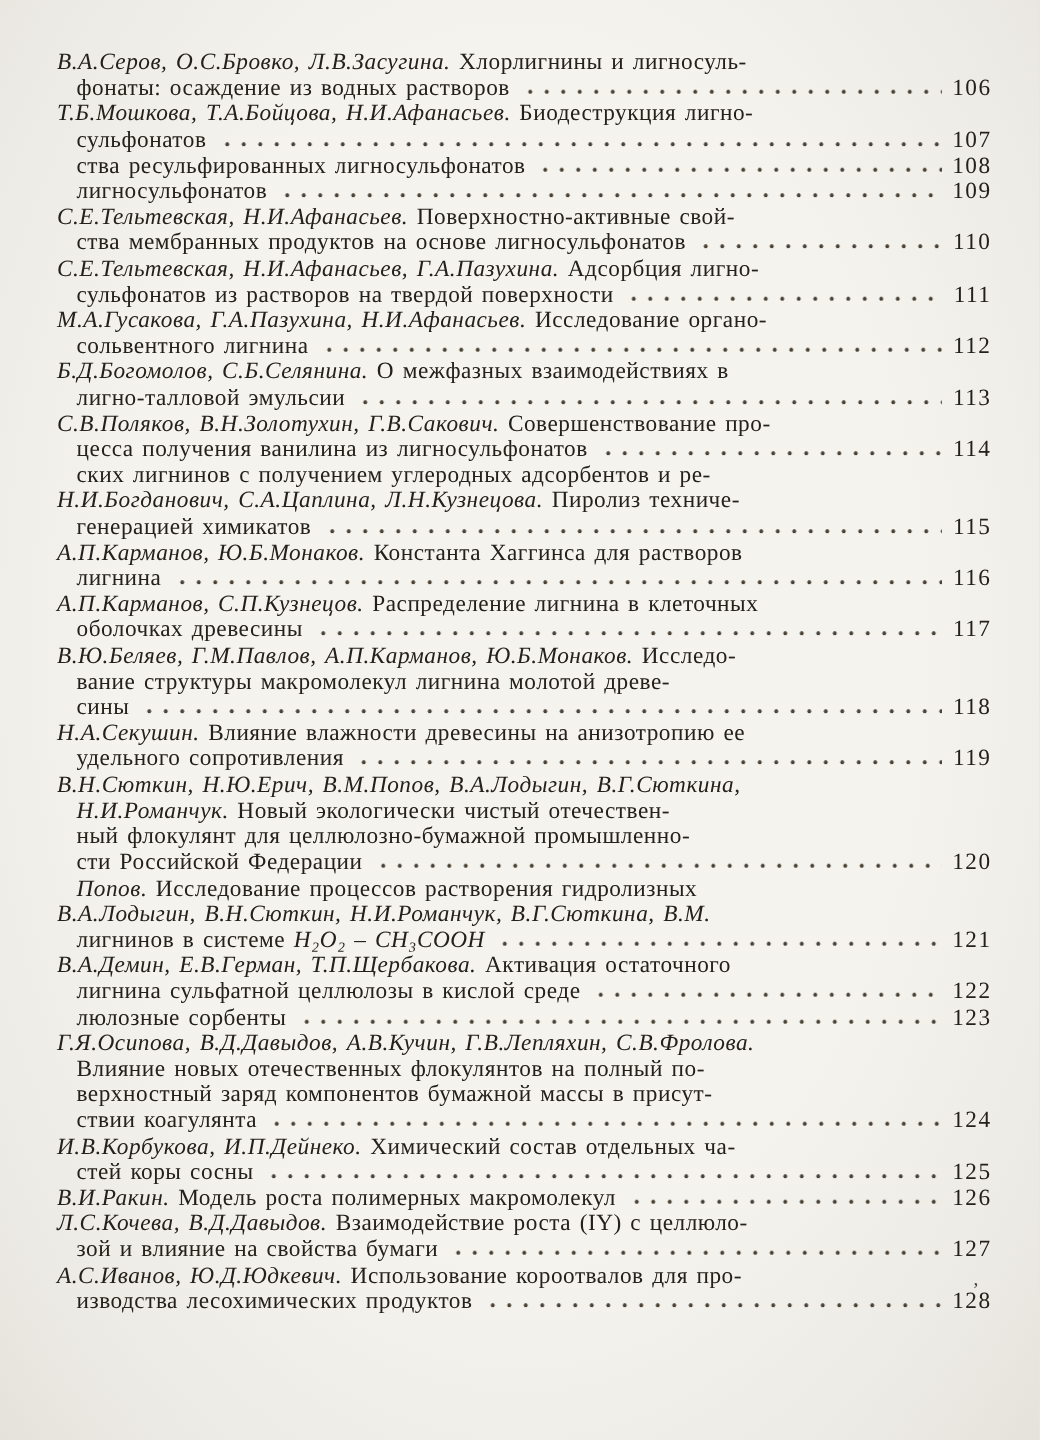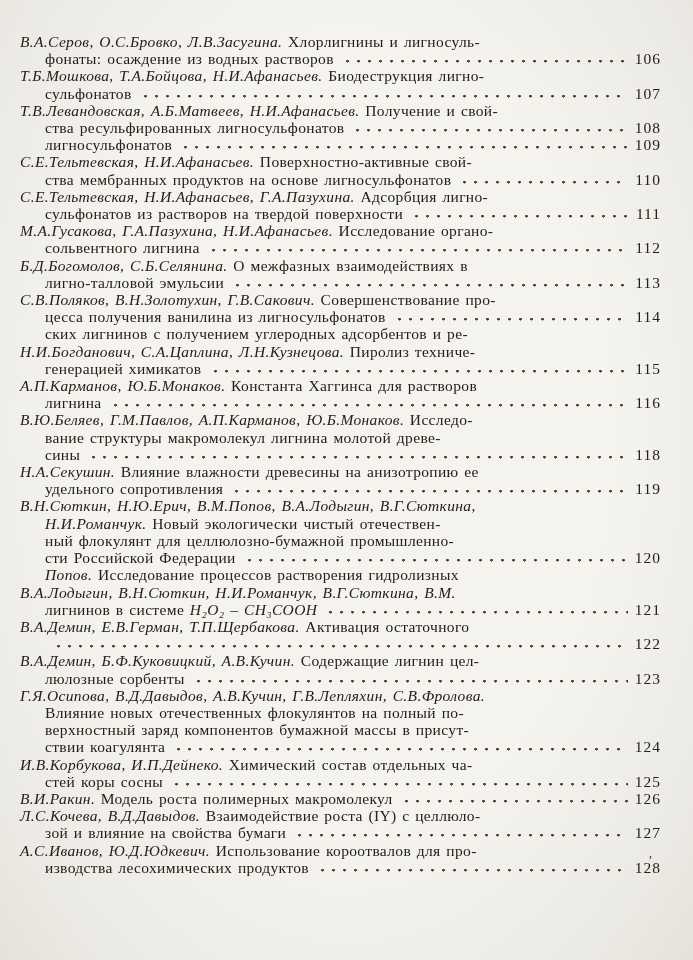--- a/index.html
+++ b/index.html
@@ -7,30 +7,30 @@
     width: 693px; height: 960px;
     background: #e7e6e1;
     font-family: "Liberation Serif", "DejaVu Serif", serif;
   }
   .page {
     position: relative;
     width: 693px; height: 960px;
     box-sizing: border-box;
     overflow: hidden;
     background: radial-gradient(ellipse at 50% 45%, #f4f3ee 55%, #eceae4 85%, #e4e2db 100%);
-    padding: 33px 32px 0 20px;
+    padding: 33px 32px 0 38px;
     color: #24201a;
     font-size: 15.5px;
     line-height: 17.2px;
     letter-spacing: 0.35px;
     word-spacing: 1.5px;
   }
   .entry { margin: 0; }
   .line { white-space: pre; }
-  .line.cont { margin-left: 25px; }
+  .line.cont { margin-left: 13px; }
   .line.last { display: flex; align-items: baseline; }
   .seg { white-space: pre; }
   .seg.italic { font-style: italic; }
   .dots {
     flex: 1 1 auto;
     min-width: 10px;
     align-self: stretch;
     margin: 0 3px 0 7px;
     background-image: radial-gradient(circle at 50% 66%, #4a4236 1.15px, rgba(0,0,0,0) 1.5px);
     background-size: 11px 17.2px;
@@ -58,21 +58,20 @@
   <div>
       <div class="entry">
         <div class="line"><span class="seg italic">В.А.Серов, О.С.Бровко, Л.В.Засугина.</span><span class="seg roman"> Хлорлигнины и лигносуль-</span></div>
         <div class="line cont last"><span class="seg roman">фонаты: осаждение из водных растворов</span><span class="dots"></span><span class="pagenum">106</span></div>
       </div>
       <div class="entry">
         <div class="line"><span class="seg italic">Т.Б.Мошкова, Т.А.Бойцова, Н.И.Афанасьев.</span><span class="seg roman"> Биодеструкция лигно-</span></div>
         <div class="line cont last"><span class="seg roman">сульфонатов</span><span class="dots"></span><span class="pagenum">107</span></div>
       </div>
       <div class="entry">
-        <div class="line"><span class="seg italic">Т.В.Левандовская, А.Б.Матвеев, Н.И.Афанасьев.</span><span class="seg roman"> Получение и свой-</span></div>
         <div class="line cont last"><span class="seg roman">ства ресульфированных лигносульфонатов</span><span class="dots"></span><span class="pagenum">108</span></div>
       </div>
       <div class="entry">
         <div class="line cont last"><span class="seg roman">лигносульфонатов</span><span class="dots"></span><span class="pagenum">109</span></div>
       </div>
       <div class="entry">
         <div class="line"><span class="seg italic">С.Е.Тельтевская, Н.И.Афанасьев.</span><span class="seg roman"> Поверхностно-активные свой-</span></div>
         <div class="line cont last"><span class="seg roman">ства мембранных продуктов на основе лигносульфонатов</span><span class="dots"></span><span class="pagenum">110</span></div>
       </div>
       <div class="entry">
@@ -94,20 +93,24 @@
       <div class="entry">
         <div class="line cont"><span class="seg roman">ских лигнинов с получением углеродных адсорбентов и ре-</span></div>
         <div class="line"><span class="seg italic">Н.И.Богданович, С.А.Цаплина, Л.Н.Кузнецова.</span><span class="seg roman"> Пиролиз техниче-</span></div>
         <div class="line cont last"><span class="seg roman">генерацией химикатов</span><span class="dots"></span><span class="pagenum">115</span></div>
       </div>
       <div class="entry">
         <div class="line"><span class="seg italic">А.П.Карманов, Ю.Б.Монаков.</span><span class="seg roman"> Константа Хаггинса для растворов</span></div>
         <div class="line cont last"><span class="seg roman">лигнина</span><span class="dots"></span><span class="pagenum">116</span></div>
       </div>
       <div class="entry">
+        <div class="line"><span class="seg italic">А.П.Карманов, С.П.Кузнецов.</span><span class="seg roman"> Распределение лигнина в клеточных</span></div>
+        <div class="line cont last"><span class="seg roman">оболочках древесины</span><span class="dots"></span><span class="pagenum">117</span></div>
+      </div>
+      <div class="entry">
         <div class="line"><span class="seg italic">В.Ю.Беляев, Г.М.Павлов, А.П.Карманов, Ю.Б.Монаков.</span><span class="seg roman"> Исследо-</span></div>
         <div class="line cont"><span class="seg roman">вание структуры макромолекул лигнина молотой древе-</span></div>
         <div class="line cont last"><span class="seg roman">сины</span><span class="dots"></span><span class="pagenum">118</span></div>
       </div>
       <div class="entry">
         <div class="line"><span class="seg italic">Н.А.Секушин.</span><span class="seg roman"> Влияние влажности древесины на анизотропию ее</span></div>
         <div class="line cont last"><span class="seg roman">удельного сопротивления</span><span class="dots"></span><span class="pagenum">119</span></div>
       </div>
       <div class="entry">
         <div class="line"><span class="seg italic">В.Н.Сюткин, Н.Ю.Ерич, В.М.Попов, В.А.Лодыгин, В.Г.Сюткина,</span></div>
@@ -115,24 +118,23 @@
         <div class="line cont"><span class="seg roman">ный флокулянт для целлюлозно-бумажной промышленно-</span></div>
         <div class="line cont last"><span class="seg roman">сти Российской Федерации</span><span class="dots"></span><span class="pagenum">120</span></div>
       </div>
       <div class="entry">
         <div class="line cont"><span class="seg italic">Попов.</span><span class="seg roman"> Исследование процессов растворения гидролизных</span></div>
         <div class="line"><span class="seg italic">В.А.Лодыгин, В.Н.Сюткин, Н.И.Романчук, В.Г.Сюткина, В.М.</span></div>
         <div class="line cont last"><span class="seg roman">лигнинов в системе </span><span class="seg italic">H₂O₂ – CH₃COOH</span><span class="dots"></span><span class="pagenum">121</span></div>
       </div>
       <div class="entry">
         <div class="line"><span class="seg italic">В.А.Демин, Е.В.Герман, Т.П.Щербакова.</span><span class="seg roman"> Активация остаточного</span></div>
-        <div class="line cont last"><span class="dots"></span><span class="pagenum">122</span></div>
+        <div class="line cont last"><span class="seg roman">лигнина сульфатной целлюлозы в кислой среде</span><span class="dots"></span><span class="pagenum">122</span></div>
       </div>
       <div class="entry">
-        <div class="line"><span class="seg italic">В.А.Демин, Б.Ф.Куковицкий, А.В.Кучин.</span><span class="seg roman"> Содержащие лигнин цел-</span></div>
         <div class="line cont last"><span class="seg roman">люлозные сорбенты</span><span class="dots"></span><span class="pagenum">123</span></div>
       </div>
       <div class="entry">
         <div class="line"><span class="seg italic">Г.Я.Осипова, В.Д.Давыдов, А.В.Кучин, Г.В.Лепляхин, С.В.Фролова.</span></div>
         <div class="line cont"><span class="seg roman">Влияние новых отечественных флокулянтов на полный по-</span></div>
         <div class="line cont"><span class="seg roman">верхностный заряд компонентов бумажной массы в присут-</span></div>
         <div class="line cont last"><span class="seg roman">ствии коагулянта</span><span class="dots"></span><span class="pagenum">124</span></div>
       </div>
       <div class="entry">
         <div class="line"><span class="seg italic">И.В.Корбукова, И.П.Дейнеко.</span><span class="seg roman"> Химический состав отдельных ча-</span></div>

